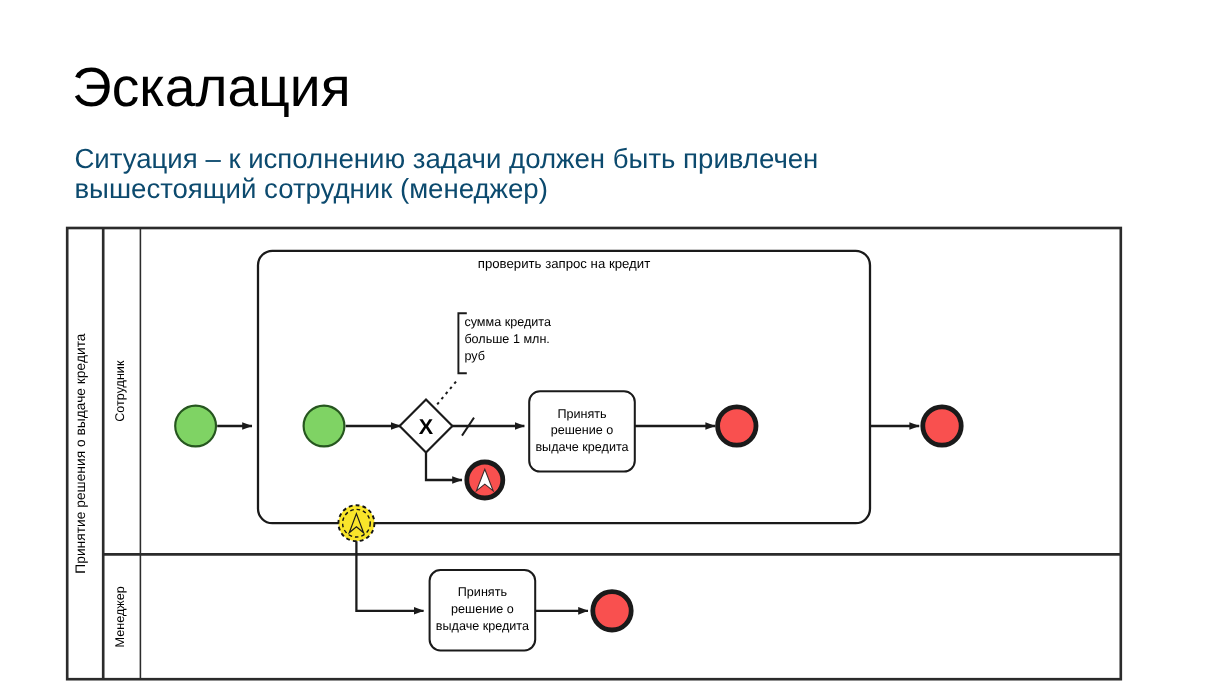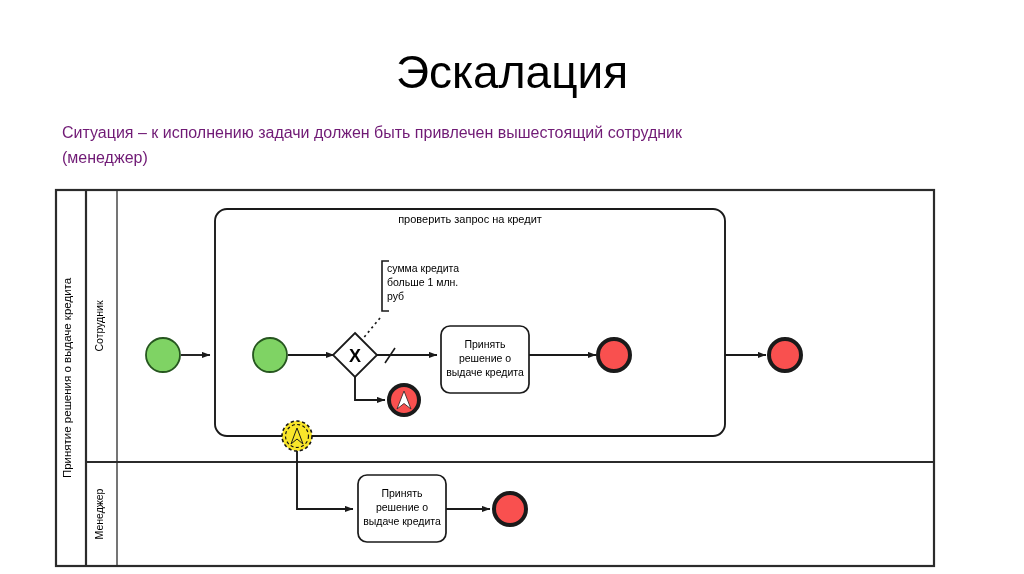--- a/index.html
+++ b/index.html
@@ -20,35 +20,35 @@
     left: 0; top: 0;
     width: 1024px;
     height: 574px;
     background: #ffffff;
   }
   .slide-title {
     position: absolute;
     left: 60px;
     top: 44px;
     width: 904px;
-    text-align: center;
+    text-align: left;
     font-size: 46px;
     line-height: 56px;
     font-weight: normal;
     color: #000000;
     letter-spacing: 0px;
   }
   .slide-subtitle {
     position: absolute;
     left: 62px;
     top: 120px;
     width: 680px;
-    font-size: 16px;
+    font-size: 23px;
     line-height: 25px;
-    color: #701a75;
+    color: #0c4a6e;
   }
   #diagram {
     position: absolute;
     left: 0;
     top: 0;
     width: 1024px;
     height: 574px;
   }
   svg text {
     font-family: "Liberation Sans", sans-serif;

